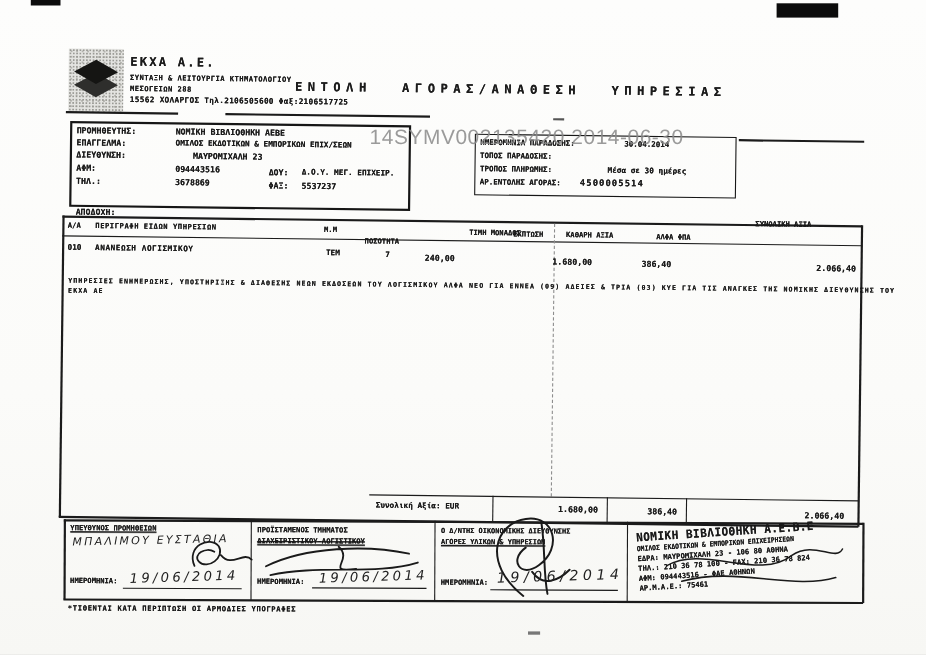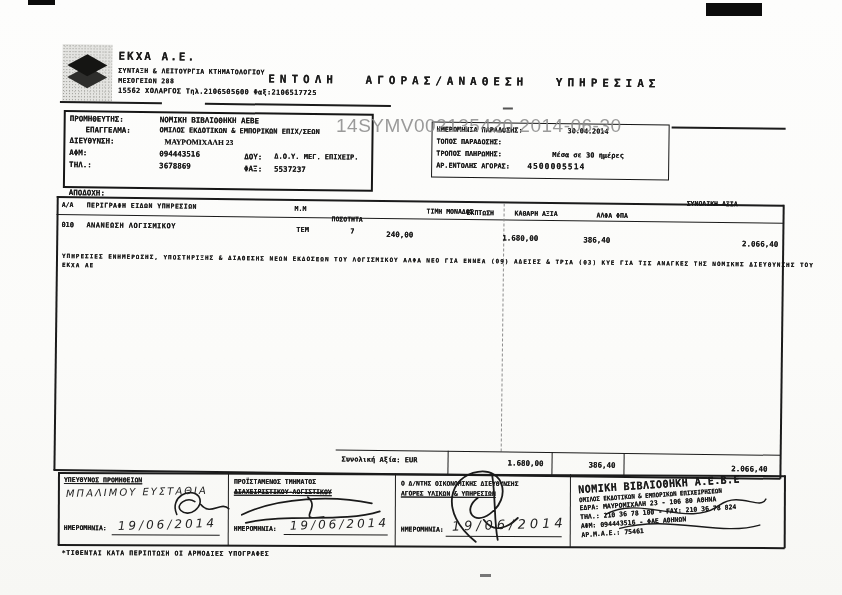--- a/index.html
+++ b/index.html
@@ -41,24 +41,24 @@
 
     <div class="abs mono" style="left:268px;top:70px;font-size:11px;letter-spacing:5px;word-spacing:16px;">ΕΝΤΟΛΗ ΑΓΟΡΑΣ/ΑΝΑΘΕΣΗ ΥΠΗΡΕΣΙΑΣ</div>
 
     <div class="line" style="left:60px;top:101px;width:102px;height:2px;"></div>
     <div class="line" style="left:205px;top:101px;width:186px;height:2px;"></div>
     <div class="line" style="left:503px;top:102px;width:10px;height:2px;background:#555;"></div>
 
     <div class="abs" style="left:64px;top:110px;width:306px;height:74px;border:2px solid #161616;"></div>
     <div class="abs mono" style="left:70px;top:114px;font-size:7.5px;">ΠΡΟΜΗΘΕΥΤΗΣ:</div>
     <div class="abs mono" style="left:160px;top:114px;font-size:7.5px;">ΝΟΜΙΚΗ ΒΙΒΛΙΟΘΗΚΗ ΑΕΒΕ</div>
-    <div class="abs mono" style="left:70px;top:125px;font-size:7.5px;margin-left:16px;">ΕΠΑΓΓΕΛΜΑ:</div>
+    <div class="abs mono" style="left:70px;top:125px;font-size:7.5px;">ΕΠΑΓΓΕΛΜΑ:</div>
     <div class="abs mono" style="left:160px;top:125px;font-size:7px;">ΟΜΙΛΟΣ ΕΚΔΟΤΙΚΩΝ &amp; ΕΜΠΟΡΙΚΩΝ ΕΠΙΧ/ΣΕΩΝ</div>
     <div class="abs mono" style="left:70px;top:136px;font-size:7.5px;">ΔΙΕΥΘΥΝΣΗ:</div>
-    <div class="abs mono" style="left:165px;top:136px;font-size:7.5px;font-family:Liberation Serif, serif;">ΜΑΥΡΟΜΙΧΑΛΗ 23</div>
+    <div class="abs mono" style="left:176px;top:136px;font-size:7.5px;">ΜΑΥΡΟΜΙΧΑΛΗ 23</div>
     <div class="abs mono" style="left:70px;top:148px;font-size:7.5px;">ΑΦΜ:</div>
     <div class="abs mono" style="left:160px;top:148px;font-size:7.5px;">094443516</div>
     <div class="abs mono" style="left:245px;top:150px;font-size:7.5px;">ΔΟΥ:</div>
     <div class="abs mono" style="left:275px;top:150px;font-size:7px;">Δ.Ο.Υ. ΜΕΓ. ΕΠΙΧΕΙΡ.</div>
     <div class="abs mono" style="left:70px;top:160px;font-size:7.5px;">ΤΗΛ.:</div>
     <div class="abs mono" style="left:160px;top:160px;font-size:7.5px;">3678869</div>
     <div class="abs mono" style="left:245px;top:162px;font-size:7.5px;">ΦΑΞ:</div>
     <div class="abs mono" style="left:275px;top:162px;font-size:7.5px;">5537237</div>
     <div class="abs mono" style="left:70px;top:188px;font-size:7.5px;">ΑΠΟΔΟΧΗ:</div>
 

